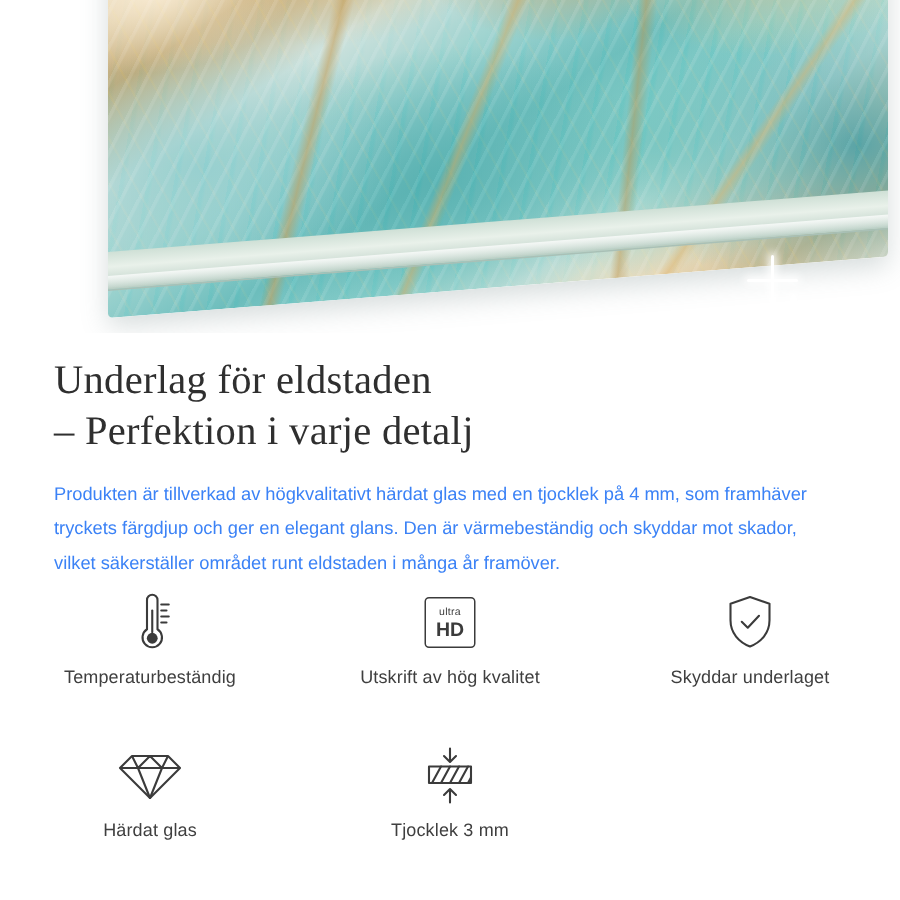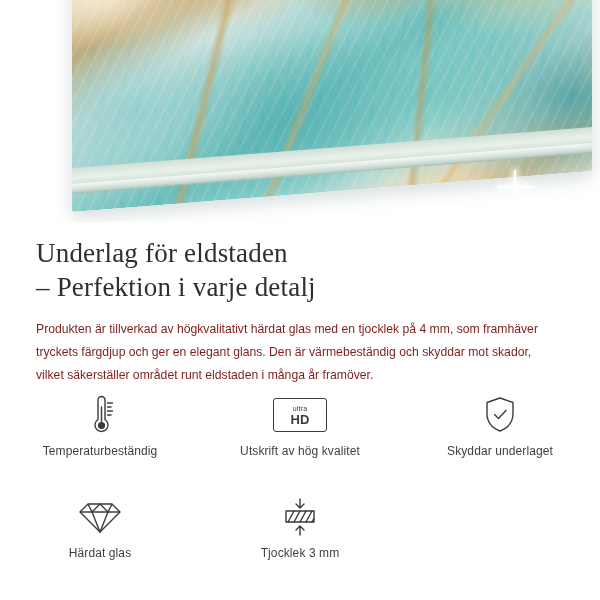--- a/index.html
+++ b/index.html
@@ -117,21 +117,21 @@
     line-height: 34px;
     color: #2f2f2f;
     letter-spacing: 0.2px;
   }
   .headline .line2 { display: block; }
   .body-copy {
     margin: 0;
     padding: 14px 40px 0 36px;
     font-size: 12.2px;
     line-height: 23px;
-    color: #7f1d1d;
+    color: #3b82f6;
   }
 
   
   .features {
     position: absolute;
     left: 0; top: 170px;
     width: 600px;
     display: grid;
     grid-template-columns: repeat(3, 1fr);
     row-gap: 14px;
@@ -151,21 +151,21 @@
     color: #3b3b3b;
   }
   .feature-label {
     margin-top: 6px;
     font-size: 12px;
     color: #3f3f3f;
     text-align: center;
     letter-spacing: 0.1px;
   }
   .ultrahd-box {
-    width: 54px; height: 34px;
+    width: 34px; height: 34px;
     border: 1.4px solid #3b3b3b;
     border-radius: 3px;
     display: flex;
     flex-direction: column;
     align-items: center;
     justify-content: center;
     line-height: 1;
   }
   .ultrahd-box .u1 { font-size: 7px; letter-spacing: 0.2px; color: #3b3b3b; }
   .ultrahd-box .u2 { font-size: 13px; font-weight: bold; color: #3b3b3b; margin-top: 1px; }

